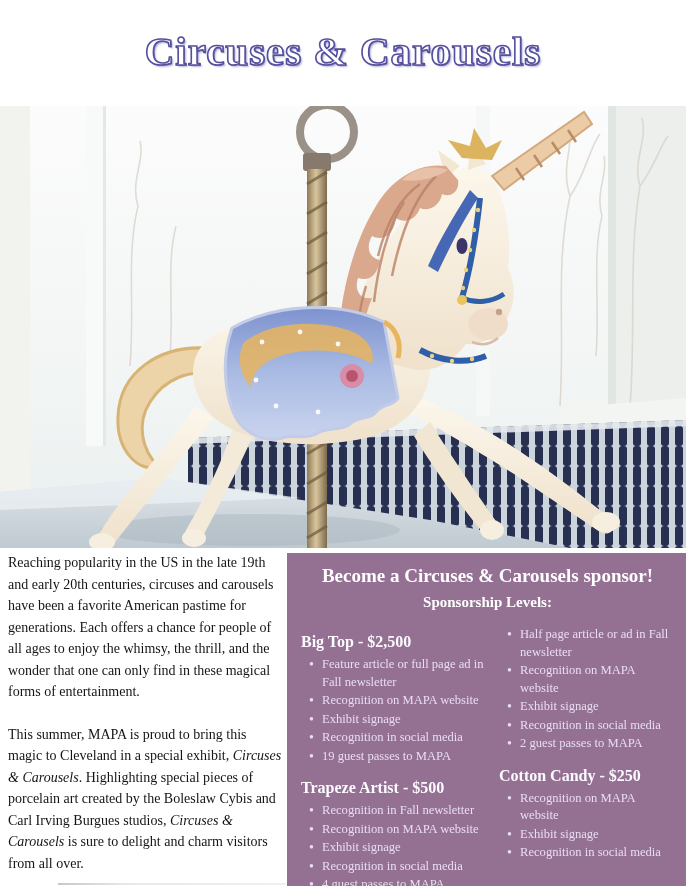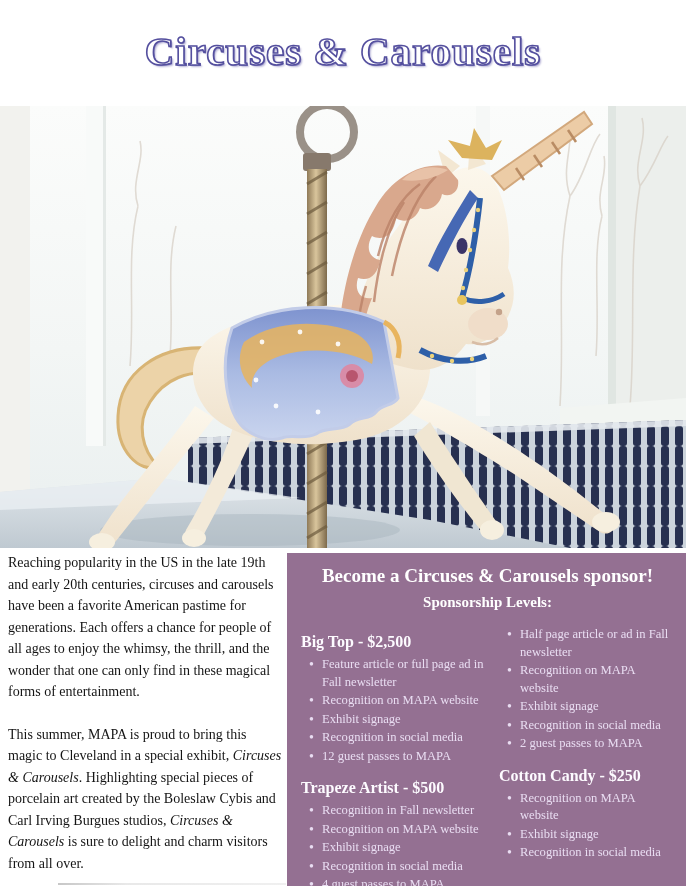--- a/index.html
+++ b/index.html
@@ -258,21 +258,21 @@
     <div class="sponsor-subheading">Sponsorship Levels:</div>
 
     <div class="levels-grid">
       <div>
         <div class="level-name">Big Top - $2,500</div>
         <ul class="benefits">
             <li>Feature article or full page ad in Fall newsletter</li>
             <li>Recognition on MAPA website</li>
             <li>Exhibit signage</li>
             <li>Recognition in social media</li>
-            <li>12 guest passes to MAPA</li>
+            <li>19 guest passes to MAPA</li>
           </ul>
         <div class="level-name row2">Trapeze Artist - $500</div>
         <ul class="benefits">
             <li>Recognition in Fall newsletter</li>
             <li>Recognition on MAPA website</li>
             <li>Exhibit signage</li>
             <li>Recognition in social media</li>
             <li>4 guest passes to MAPA</li>
           </ul>
       </div>

